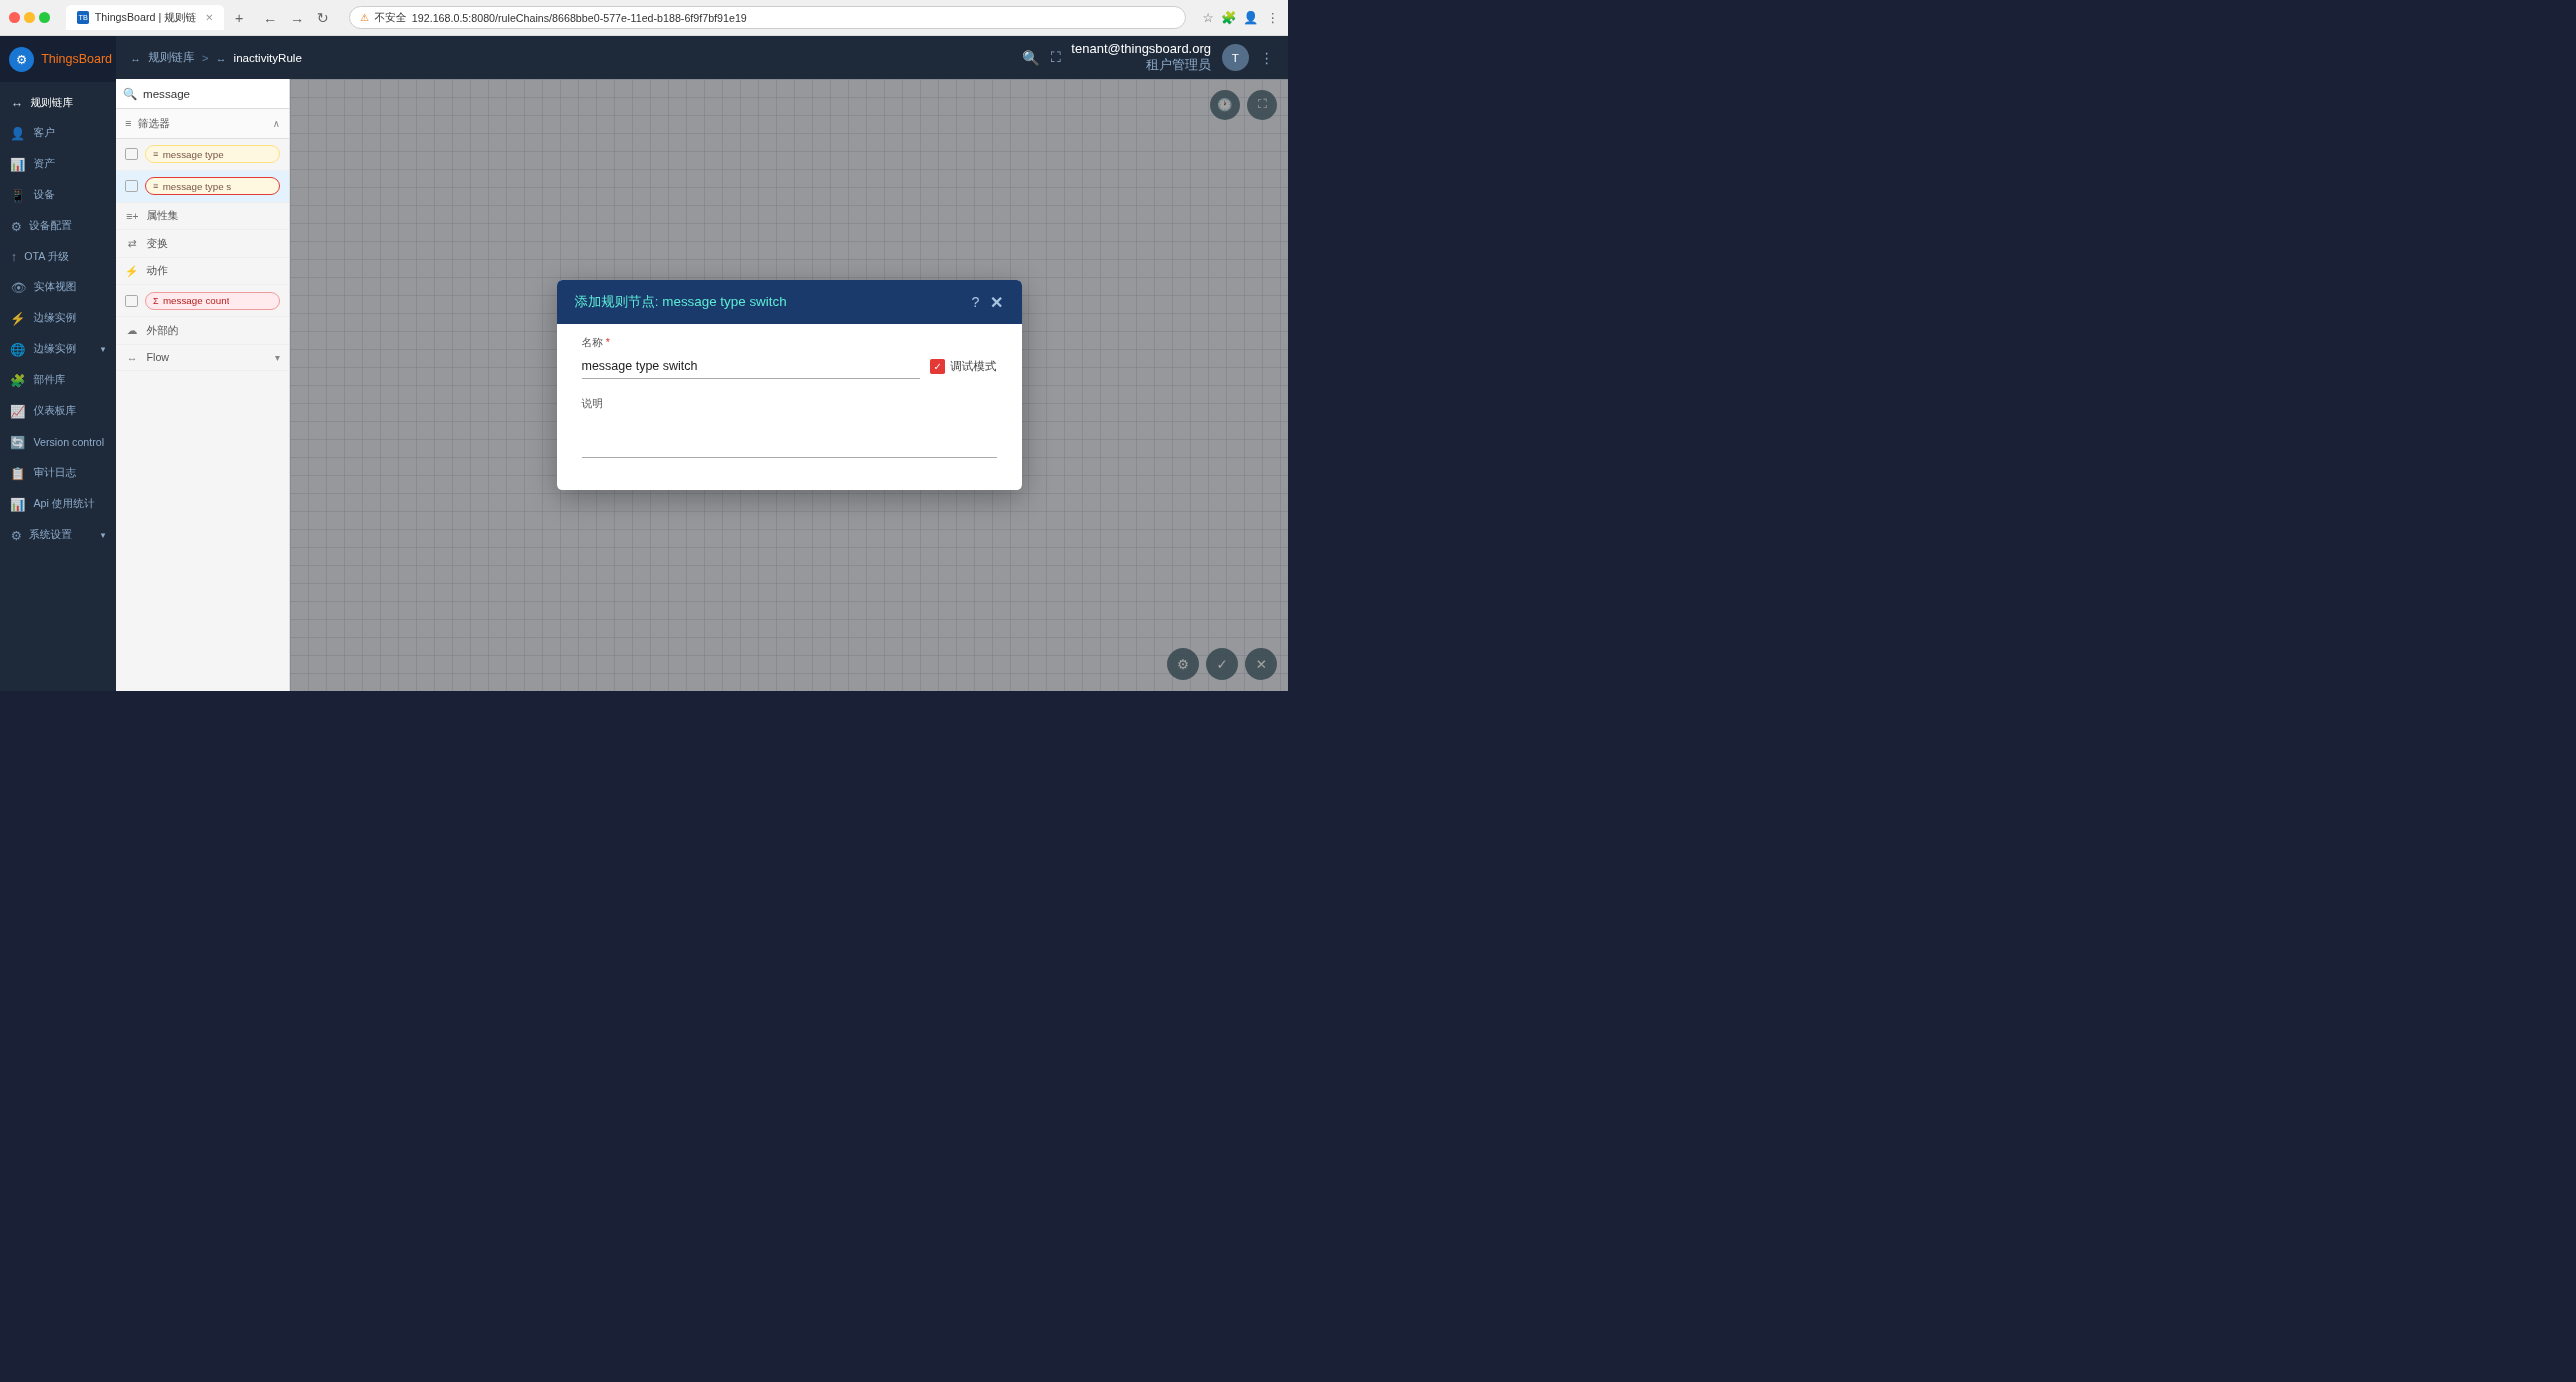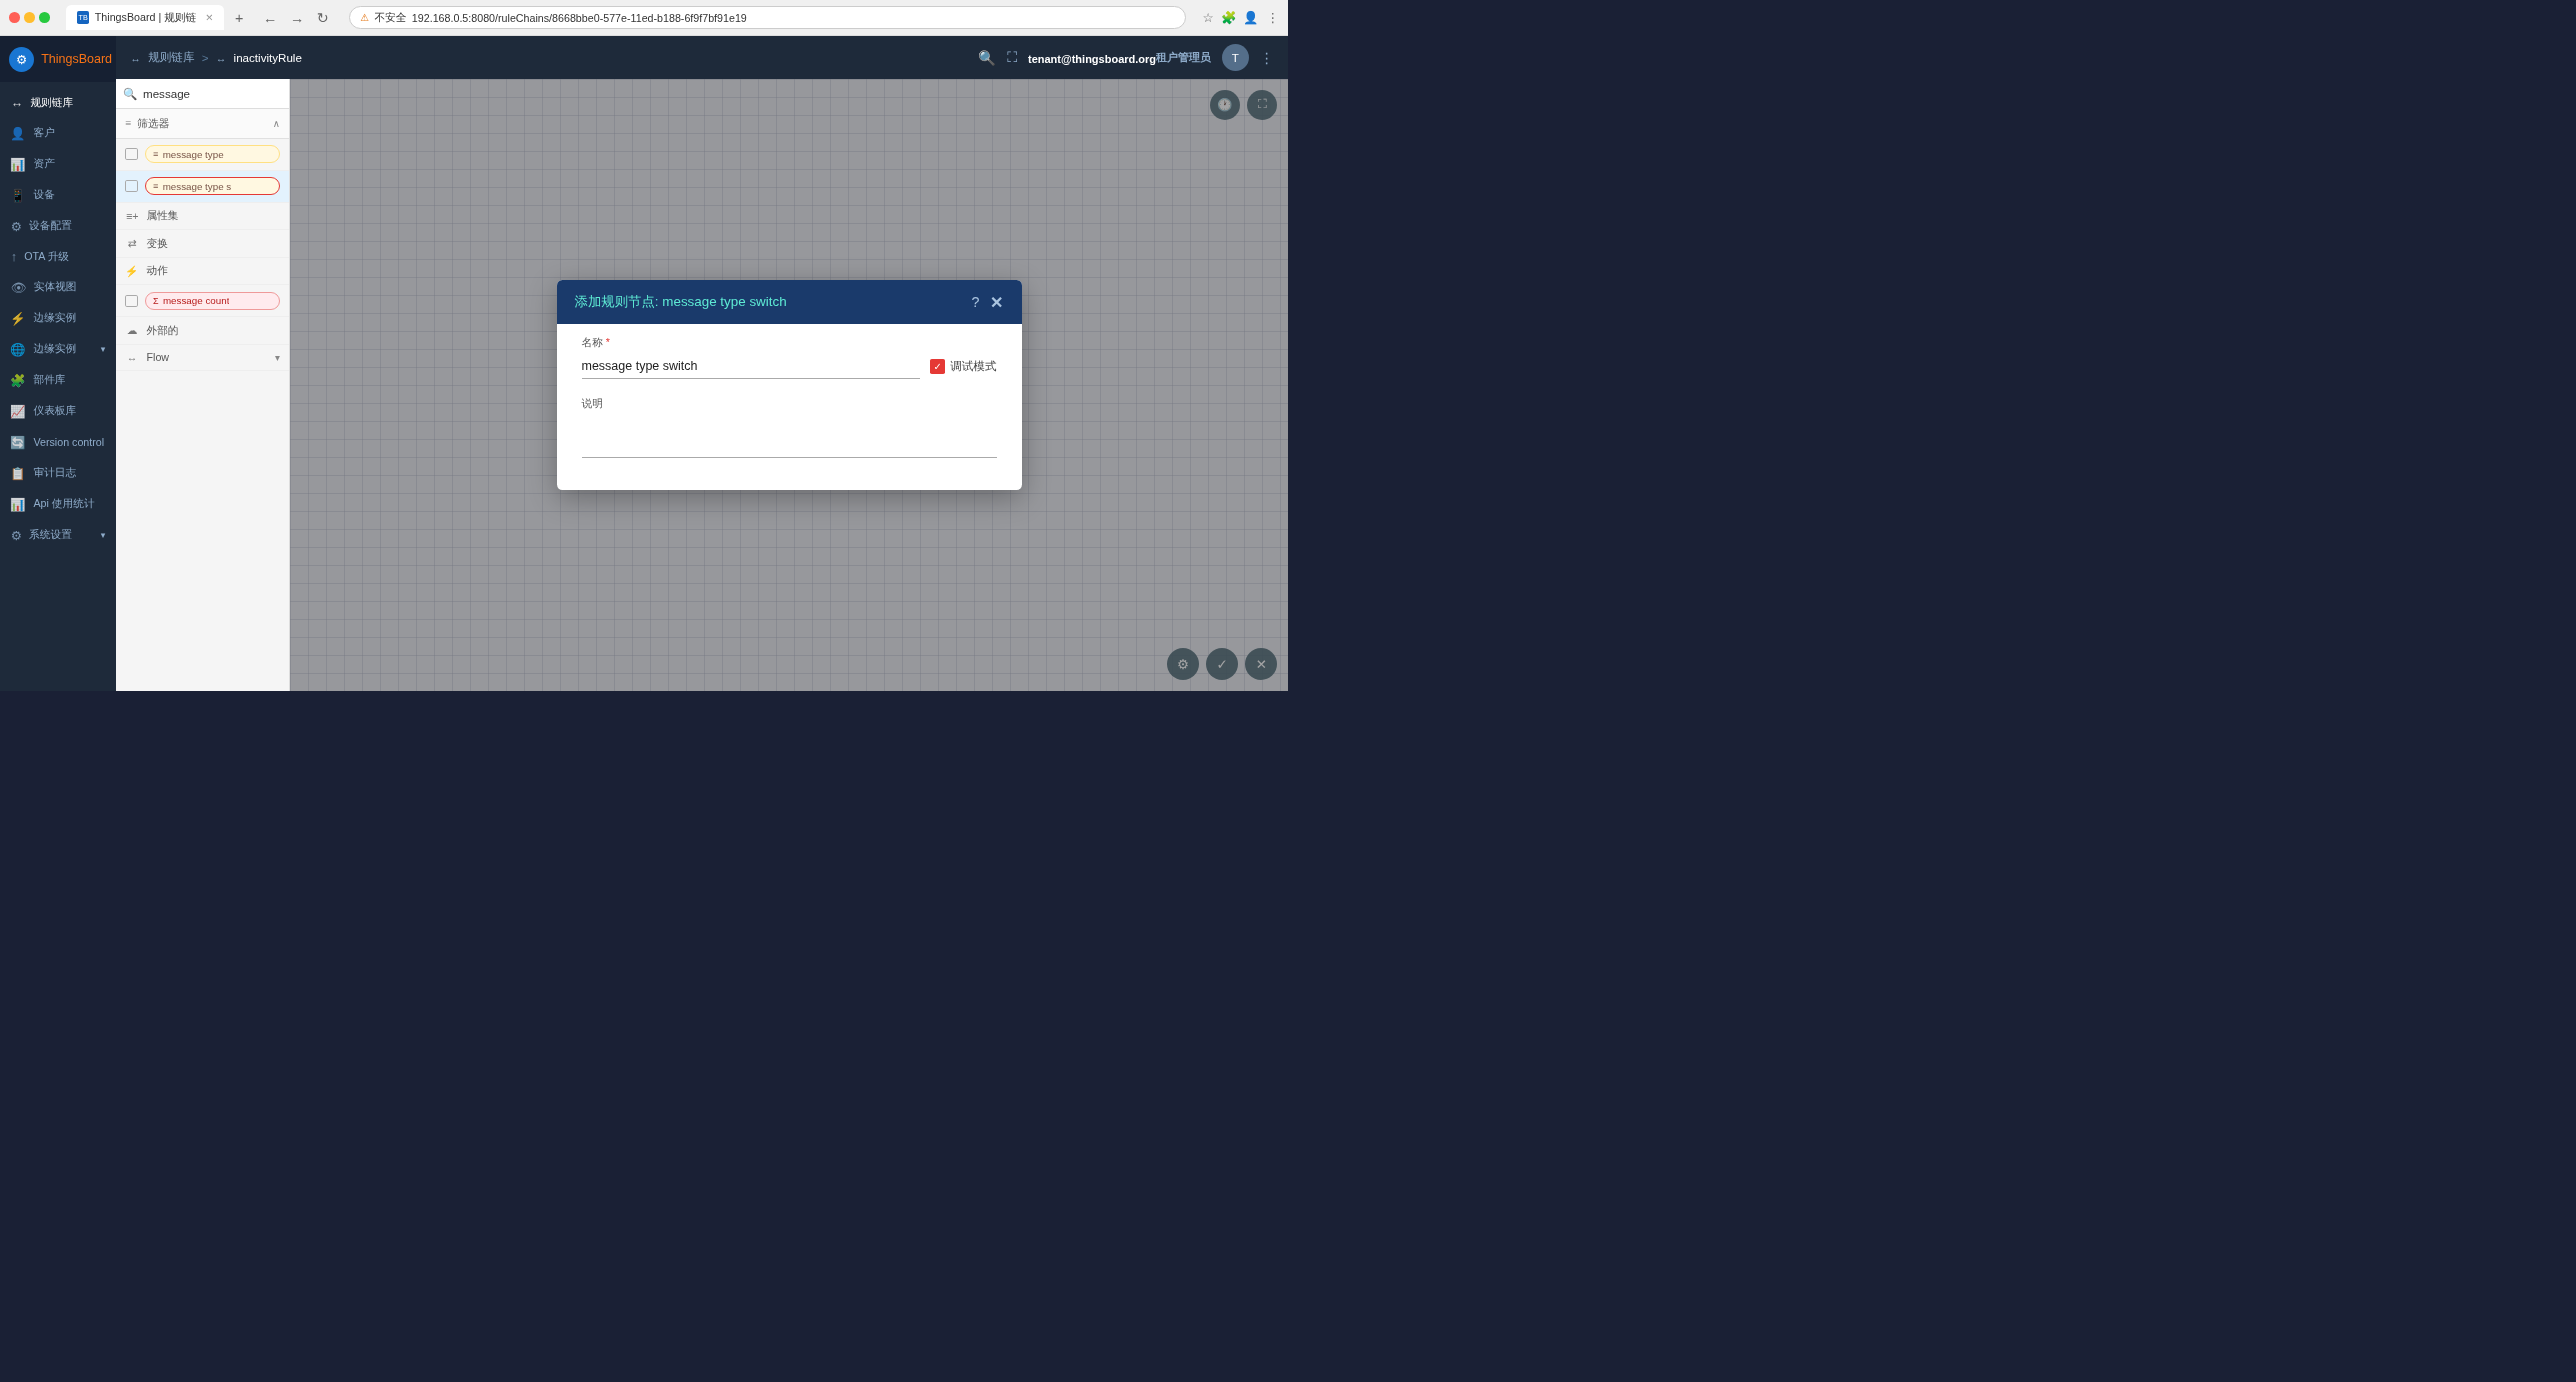--- a/index.html
+++ b/index.html
@@ -99,21 +99,21 @@
       padding: 0 14.3px;
       gap: 9px;
       flex-shrink: 0;
     }
     .breadcrumb { display: flex; align-items: center; gap: 7.2px; color: #8eabc9; font-size: 11.6px; }
     .breadcrumb .bc-link { color: #8eabc9; cursor: pointer; }
     .breadcrumb .bc-sep { color: #5a7a9a; }
     .breadcrumb .bc-current { color: white; }
     .top-nav-right { margin-left: auto; display: flex; align-items: center; gap: 10.7px; color: #8eabc9; }
     .top-nav-right .icon-btn { cursor: pointer; font-size: 14.3px; }
-    .user-info { display: flex; flex-direction: row; align-items: flex-end; font-size: 11px; font-weight: bold; }
+    .user-info { display: flex; flex-direction: column; align-items: flex-end; font-size: 13px; }
     .user-email { color: white; }
     .user-role { color: #8eabc9; }
     .user-avatar { width: 27px; height: 27px; border-radius: 50%; background: #546e8a; display: flex; align-items: center; justify-content: center; color: white; font-size: 11.6px; cursor: pointer; }
     .more-icon { cursor: pointer; color: #8eabc9; font-size: 14.3px; }
 
     
     .content-area { flex: 1; display: flex; overflow: hidden; position: relative; }
 
     
     .left-panel {
@@ -140,21 +140,20 @@
     .panel-section-header {
       display: flex;
       align-items: center;
       justify-content: space-between;
       padding: 7.2px 9px;
       font-size: 10.7px;
       color: #555;
       cursor: pointer;
       border-bottom: 0.9px solid #e0e0e0;
       background: #fafafa;
-      font-family: Liberation Serif, serif;
     }
     .panel-section-header .section-icon { color: #777; font-size: 10.7px; margin-right: 3.6px; }
     .panel-section-header .expand-icon { color: #888; font-size: 9.8px; }
 
     .panel-items { overflow-y: auto; flex: 1; }
     .panel-item {
       display: flex;
       align-items: center;
       gap: 7.2px;
       padding: 6.3px 9px;

